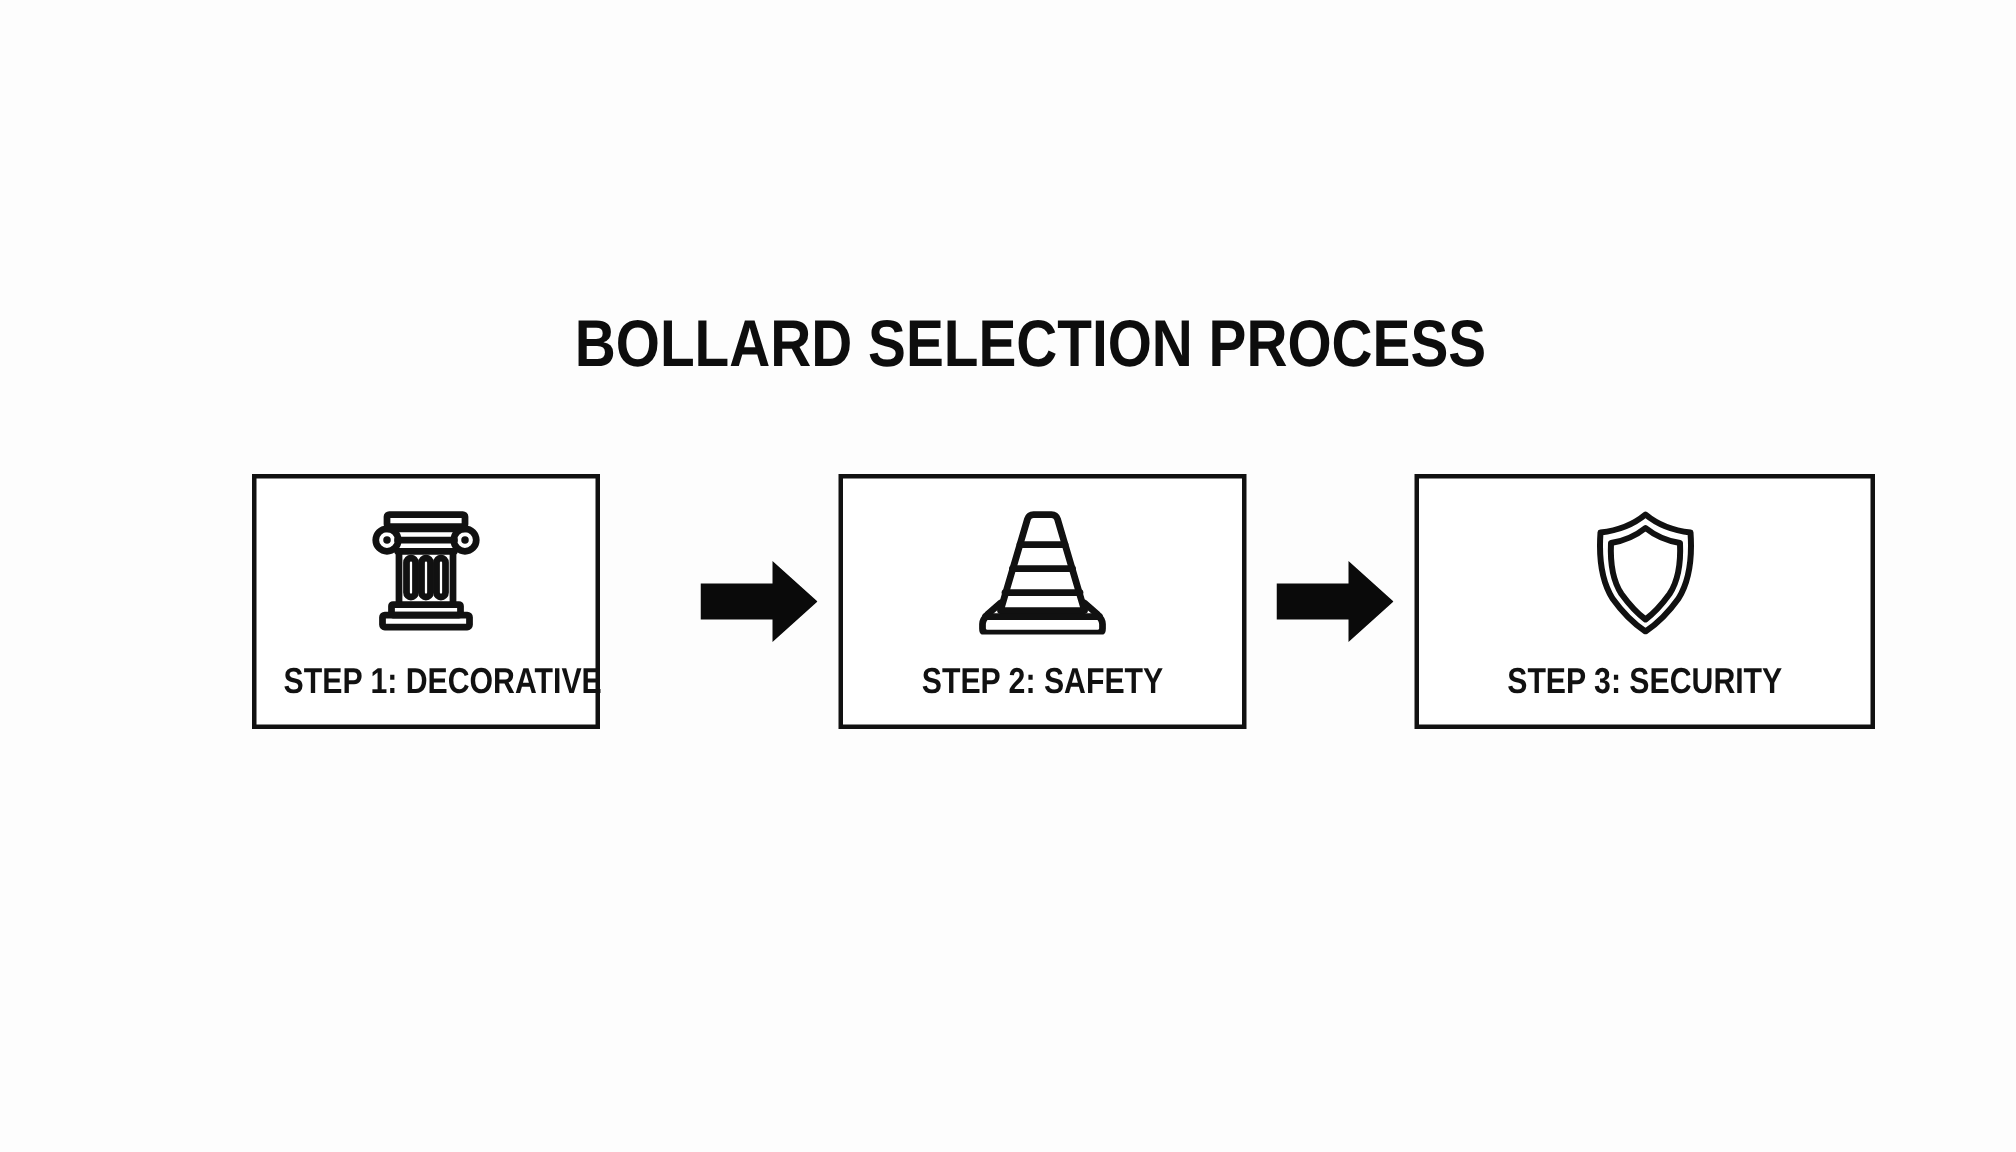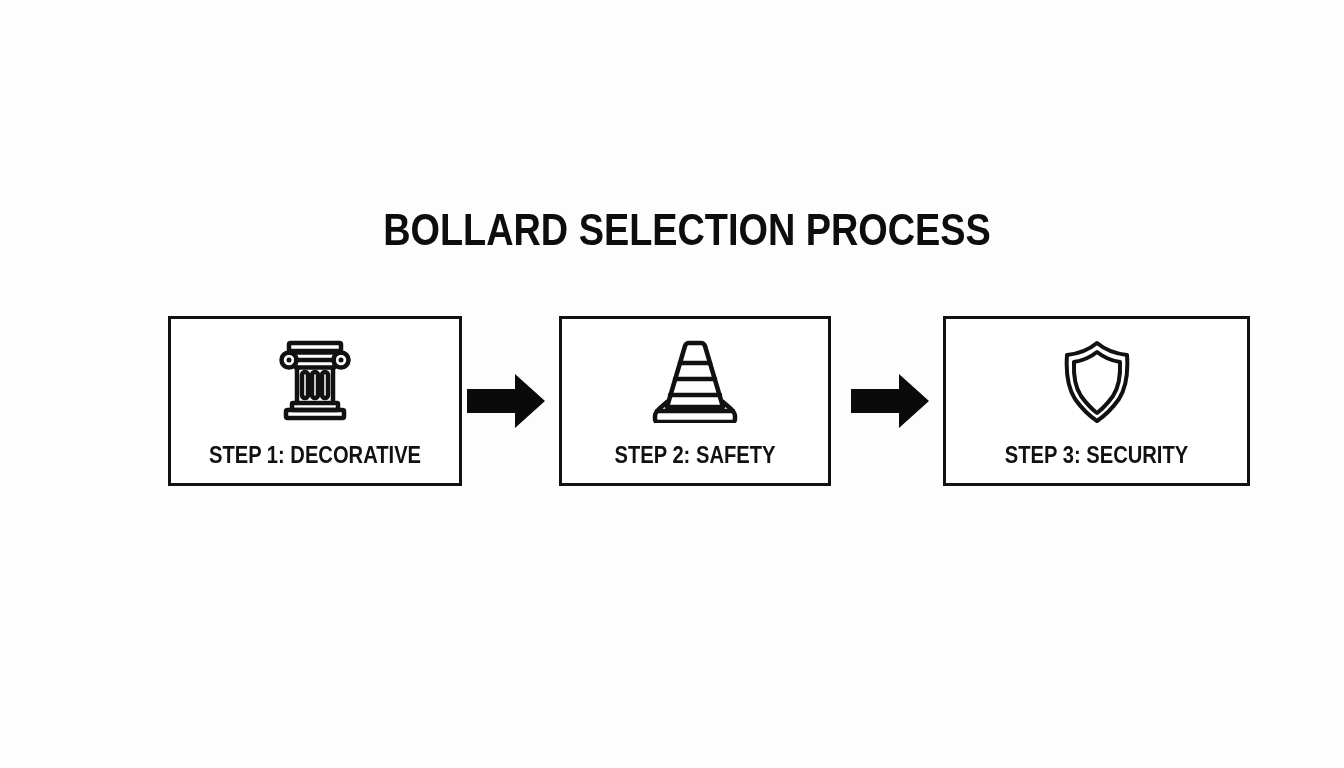--- a/index.html
+++ b/index.html
@@ -74,21 +74,21 @@
     }
     .arrow svg { width: 100%; height: 100%; display: block; }
   </style>
 </head>
 <body>
 
 <div>
 
   <div class="title">BOLLARD SELECTION PROCESS</div>
 
-  <div class="step" style="left:168px; width:294px;">
+  <div class="step" style="left:168px; width:232px;">
     <div class="icon">
       <svg viewBox="0 0 80 84" fill="none" stroke="#111" stroke-width="4.5" stroke-linejoin="round" stroke-linecap="round">
 
         <rect x="14" y="4" width="52" height="8" rx="1.5"></rect>
 
         <circle cx="14" cy="21" r="7.5"></circle>
         <circle cx="14" cy="21" r="2.5" fill="#111" stroke="none"></circle>
         <circle cx="66" cy="21" r="7.5"></circle>
         <circle cx="66" cy="21" r="2.5" fill="#111" stroke="none"></circle>
         <path d="M14 13.5 H66"></path>

